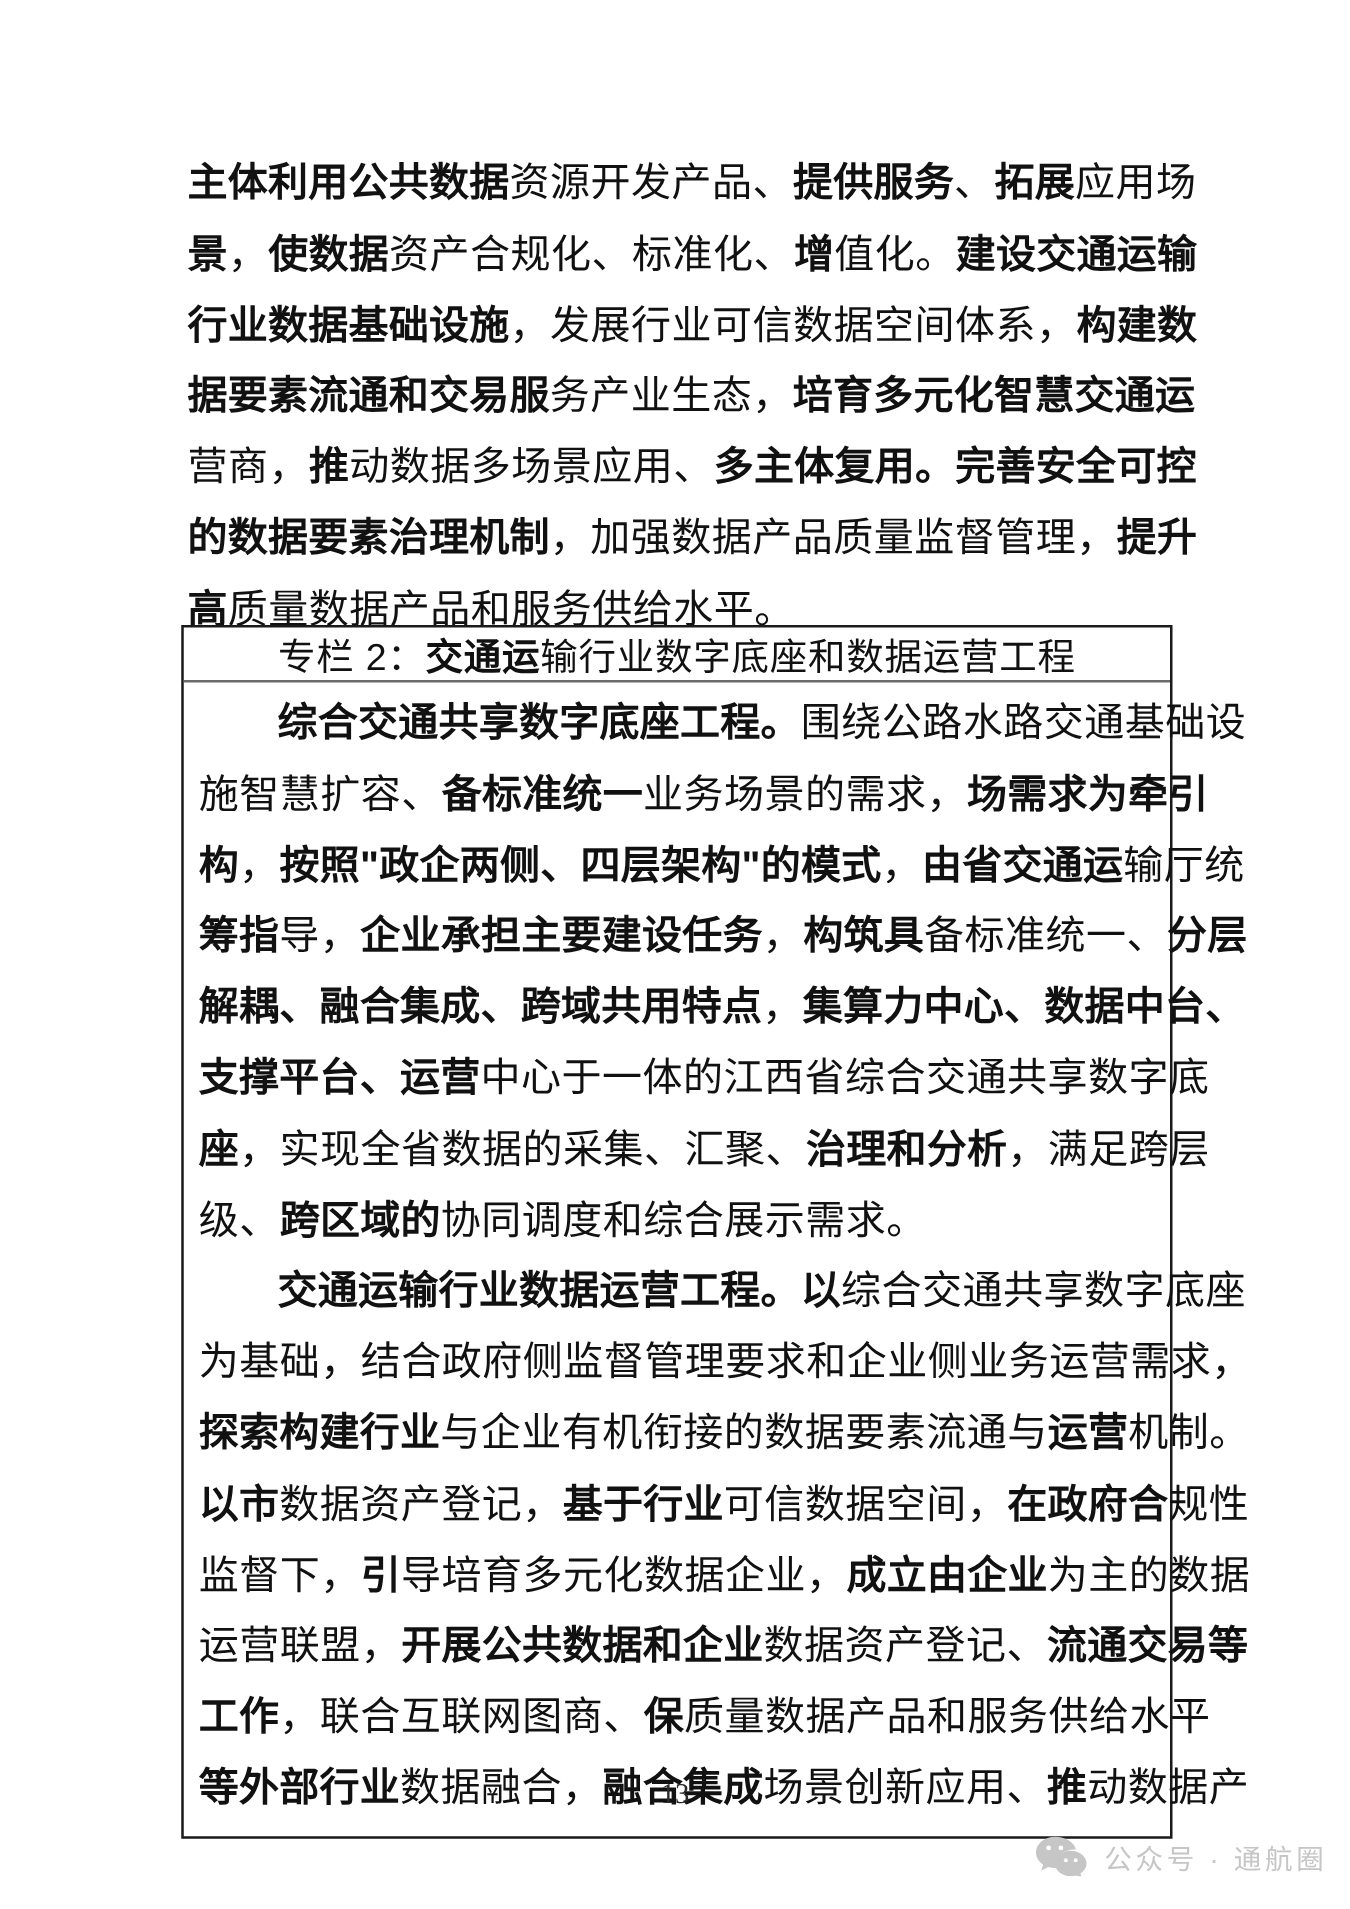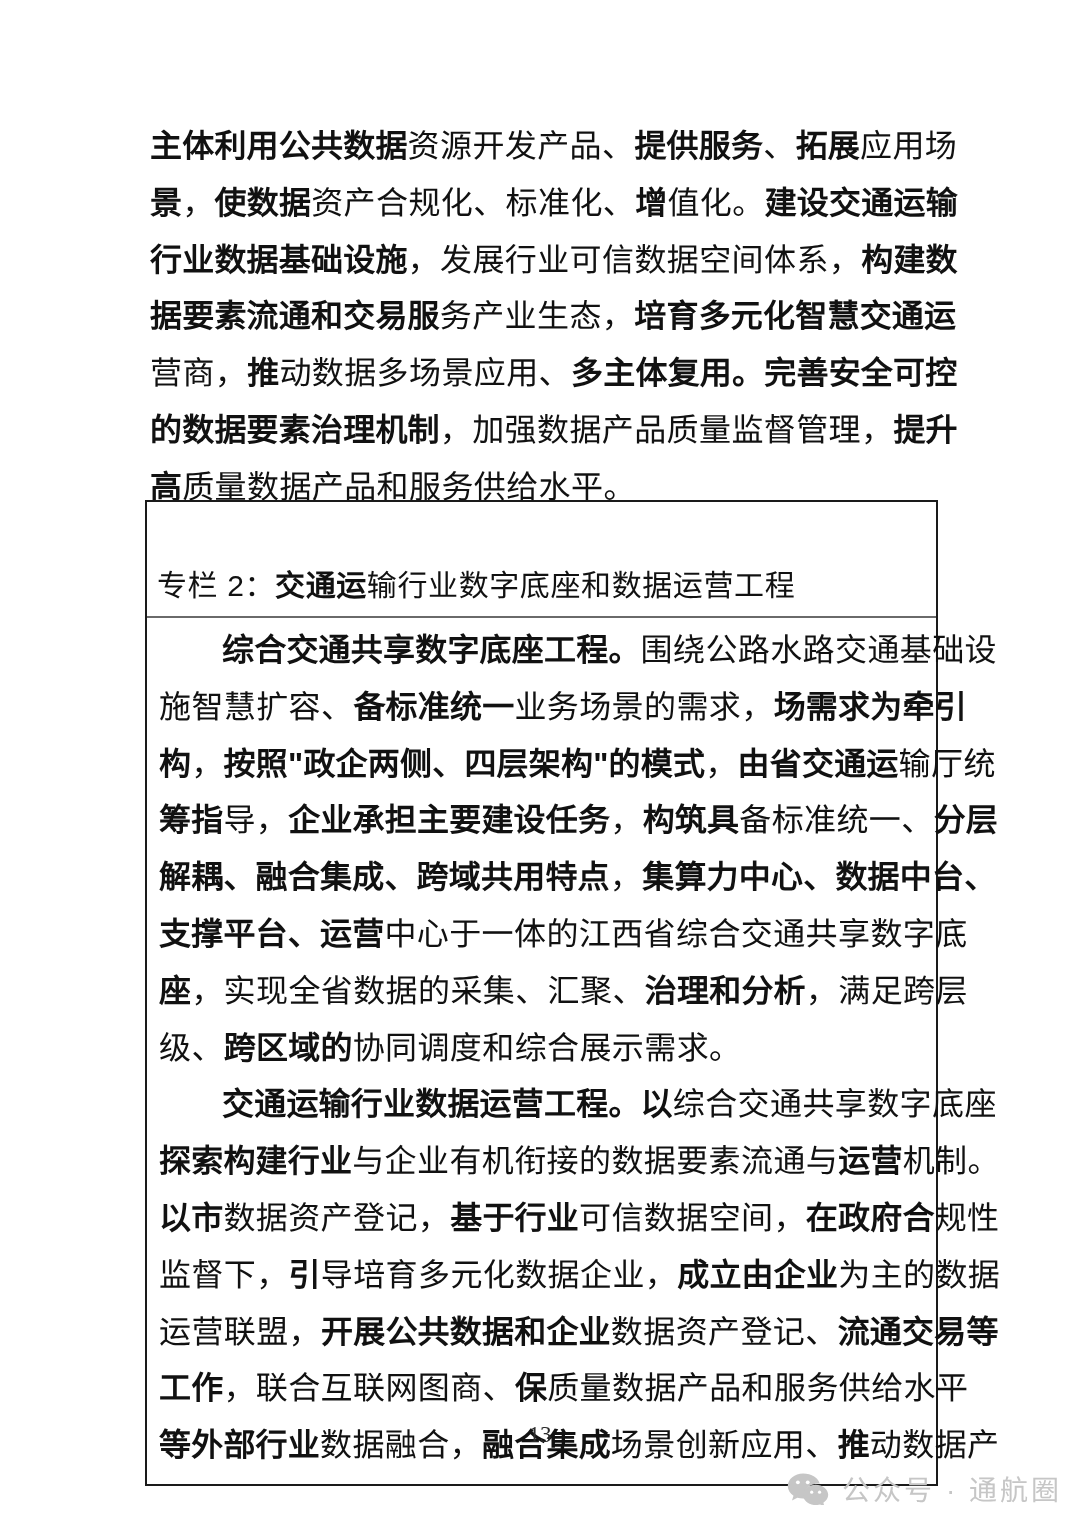--- a/index.html
+++ b/index.html
@@ -53,27 +53,26 @@
     left: 145px;
     top: 500px;
     width: 793px;
     border: 2.5px solid #1a1a1a;
     box-sizing: border-box;
     background: #ffffff;
   }
 
   .column-title-row {
     border-bottom: 2.5px solid #6a6a6a;
-    height: 68px;
+    height: 44px;
     display: flex;
     align-items: center;
-    justify-content: flex-start;
+    justify-content: center;
     padding: 0 10px;
     box-sizing: border-box;
-    margin-top: 48px;
   }
   .column-title {
     font-size: 30px;
     letter-spacing: 0.6px;
     white-space: nowrap;
     font-weight: 400;
     color: #111111;
   }
   .column-title .b { font-weight: 700; }
 
@@ -101,21 +100,21 @@
     align-items: center;
     gap: 13px;
     color: #c6c6c6;
   }
   .wechat-icon {
     width: 42px;
     height: 33px;
     display: block;
   }
   .watermark-text {
-    font-size: 28px;
+    font-size: 22px;
     letter-spacing: 3px;
     color: #c6c6c6;
     font-weight: 400;
     white-space: nowrap;
   }
 </style>
 </head>
 <body>
 
 <div id="page">
@@ -140,20 +139,21 @@
           <div class="doc-line"><span>施智慧扩容、</span><span class="b">备标准统一</span><span>业务场景的需求，</span><span class="b">场需求为牵引</span></div>
           <div class="doc-line"><span class="b">构</span><span>，</span><span class="b">按照"政企两侧、四层架构"的模式</span><span>，</span><span class="b">由省交通运</span><span>输厅统</span></div>
           <div class="doc-line"><span class="b">筹指</span><span>导，</span><span class="b">企业承担主要建设任务</span><span>，</span><span class="b">构筑具</span><span>备标准统一、</span><span class="b">分层</span></div>
           <div class="doc-line"><span class="b">解耦、融合集成、跨域共用特点</span><span>，</span><span class="b">集算力中心、数据中台、</span></div>
           <div class="doc-line"><span class="b">支撑平台、运营</span><span>中心于一体的江西省综合交通共享数字底</span></div>
           <div class="doc-line"><span class="b">座</span><span>，实现全省数据的采集、汇聚、</span><span class="b">治理和分析</span><span>，满足跨层</span></div>
           <div class="doc-line"><span>级、</span><span class="b">跨区域的</span><span>协同调度和综合展示需求。</span></div>
         </div>
         <div>
           <div class="doc-line indent"><span class="b">交通运输行业数据运营工程。</span><span class="b">以</span><span>综合交通共享数字底座</span></div>
+          <div class="doc-line"><span>为基础，结合政府侧监督管理要求和企业侧业务运营需求，</span></div>
           <div class="doc-line"><span class="b">探索构建行业</span><span>与企业有机衔接的数据要素流通与</span><span class="b">运营</span><span>机制。</span></div>
           <div class="doc-line"><span class="b">以市</span><span>数据资产登记，</span><span class="b">基于行业</span><span>可信数据空间，</span><span class="b">在政府合</span><span>规性</span></div>
           <div class="doc-line"><span>监督下，</span><span class="b">引</span><span>导培育多元化数据企业，</span><span class="b">成立由企业</span><span>为主的数据</span></div>
           <div class="doc-line"><span>运营联盟</span><span>，</span><span class="b">开展公共数据和企业</span><span>数据资产登记、</span><span class="b">流通交易等</span></div>
           <div class="doc-line"><span class="b">工作</span><span>，联合互联网图商、</span><span class="b">保</span><span>质量数据产品和服务供给水平</span></div>
           <div class="doc-line"><span class="b">等外部行业</span><span>数据融合，</span><span class="b">融合集成</span><span>场景创新应用、</span><span class="b">推</span><span>动数据产</span></div>
         </div>
       </div>
   </div>
 

